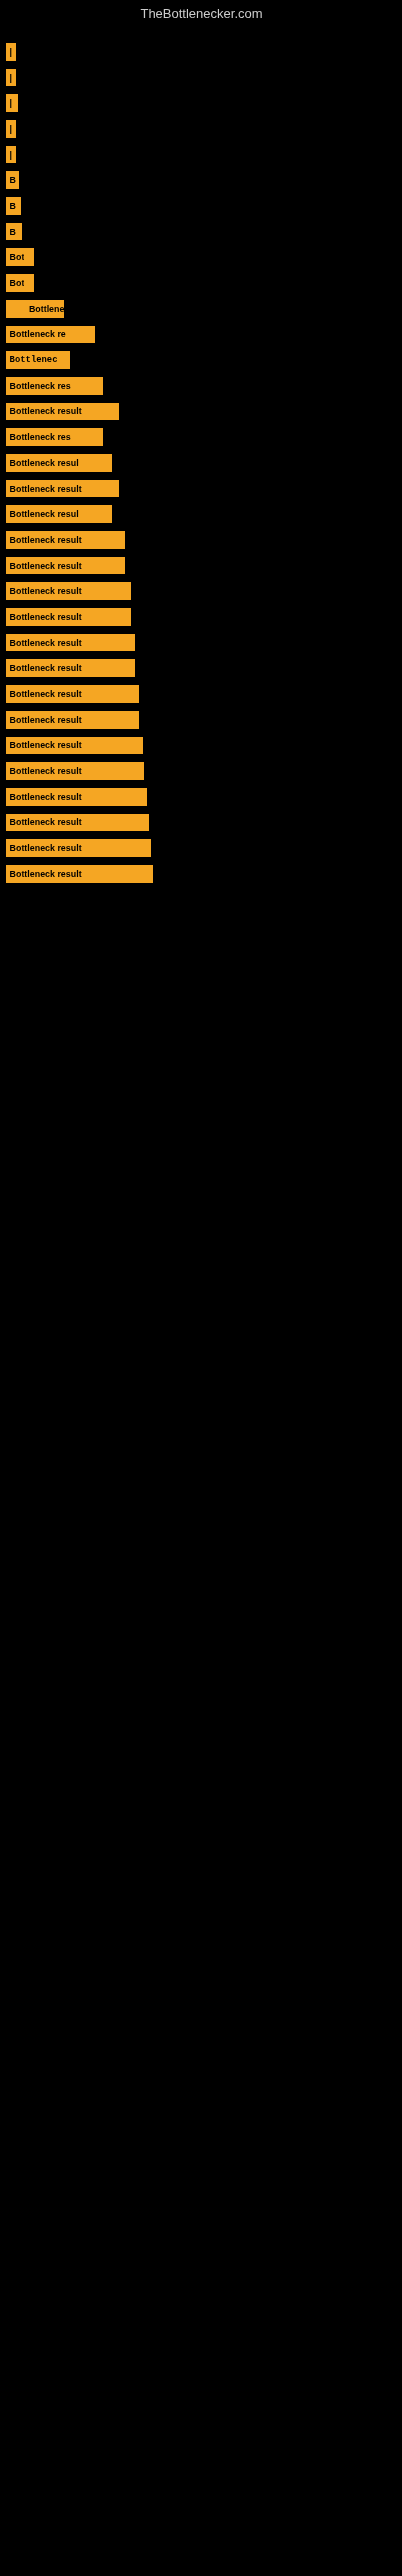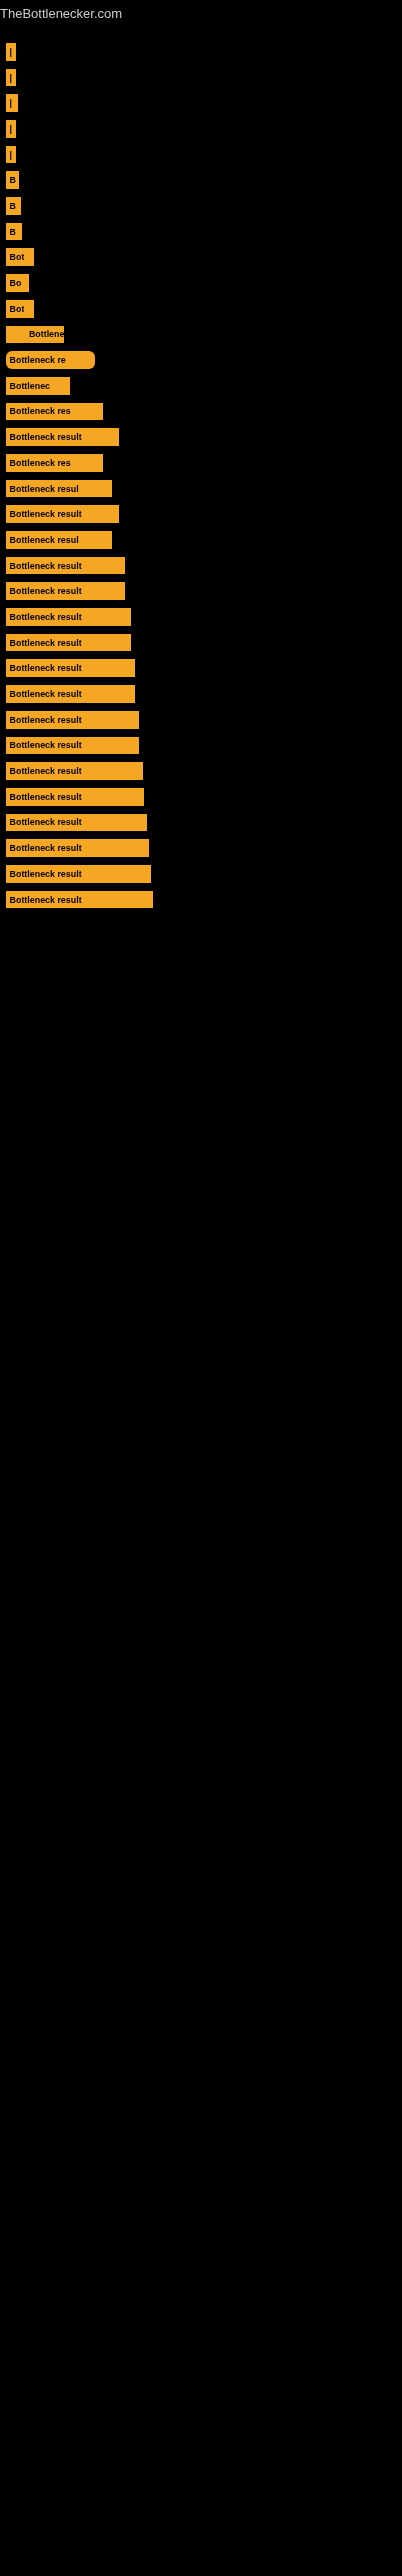--- a/index.html
+++ b/index.html
@@ -10,21 +10,21 @@
     body {
       background-color: #000000;
       width: 403px;
       min-height: 2576px;
       font-family: Arial, sans-serif;
       position: relative;
     }
     .site-title {
       color: #cccccc;
       font-size: 13px;
-      text-align: left;
+      text-align: center;
       padding-top: 6.4px;
       padding-bottom: 3.2px;
     }
     .bars-container {
       position: relative;
       width: 403px;
       padding-top: 16px;
     }
     .bar-row {
       display: flex;
@@ -93,41 +93,36 @@
       <div class="bar" style="width: 16px;">
         <span class="bar-label">B</span>
       </div>
     </div>
     <div class="bar-row">
       <div class="bar" style="width: 28px;">
         <span class="bar-label">Bot</span>
       </div>
     </div>
     <div class="bar-row">
-      <div class="bar" style="width: 22.5px;">
-        <span class="bar-label">Bo</span>
-      </div>
-    </div>
-    <div class="bar-row">
       <div class="bar" style="width: 28px;">
         <span class="bar-label">Bot</span>
       </div>
     </div>
     <div class="bar-row">
       <div class="bar" style="width: 58px; justify-content: flex-end;">
         <span class="bar-label">Bottlene</span>
       </div>
     </div>
     <div class="bar-row">
-      <div class="bar" style="width: 89px; border-radius: 6px;">
+      <div class="bar" style="width: 89px;">
         <span class="bar-label">Bottleneck re</span>
       </div>
     </div>
     <div class="bar-row">
-      <div class="bar" style="width: 64px;">
+      <div class="bar" style="width: 64px; font-family: Liberation Mono, monospace;">
         <span class="bar-label">Bottlenec</span>
       </div>
     </div>
     <div class="bar-row">
       <div class="bar" style="width: 97px;">
         <span class="bar-label">Bottleneck res</span>
       </div>
     </div>
     <div class="bar-row">
       <div class="bar" style="width: 113px;">

